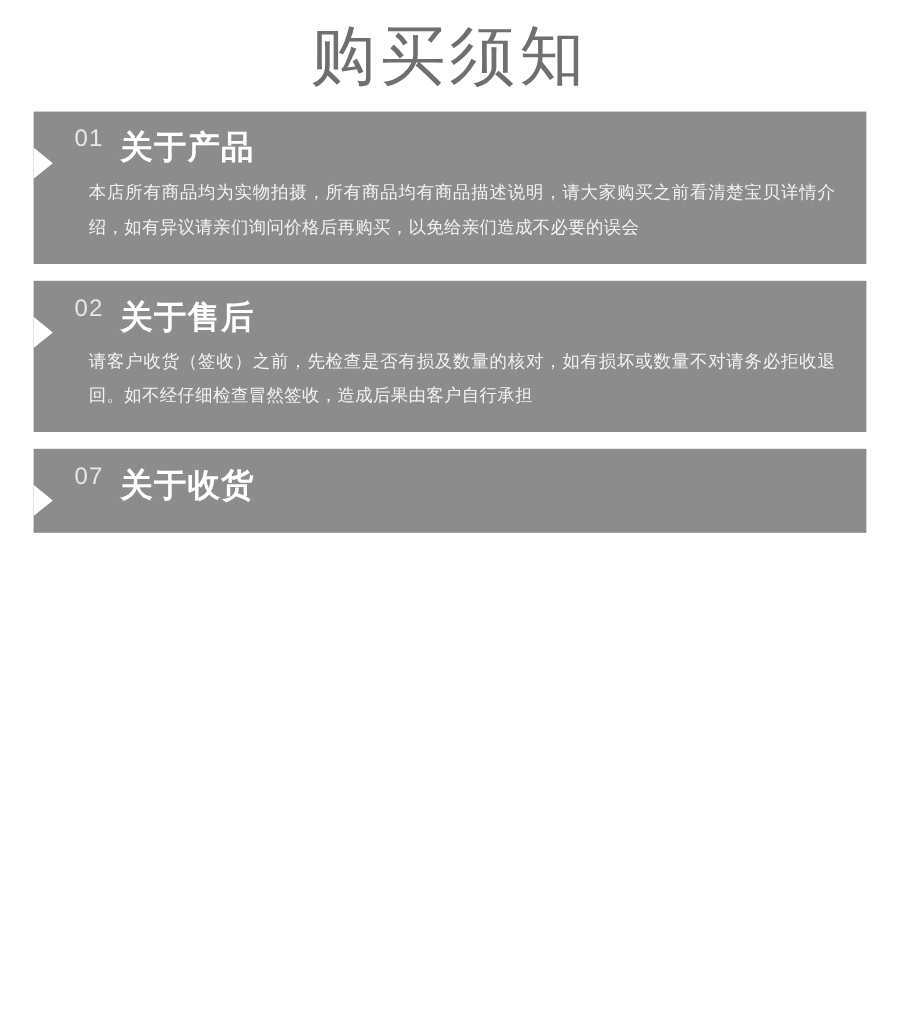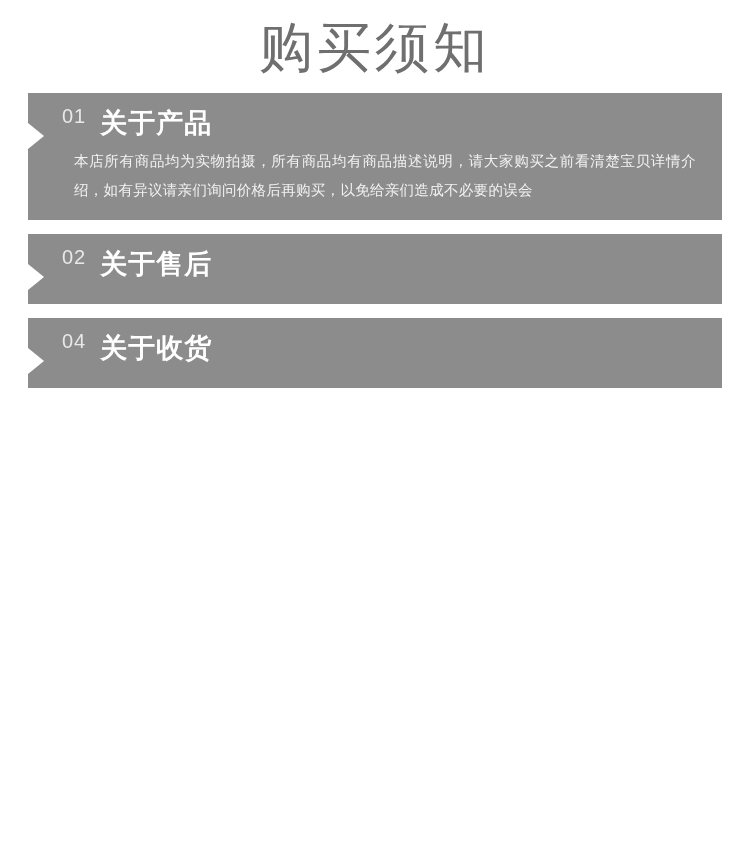--- a/index.html
+++ b/index.html
@@ -106,24 +106,27 @@
       </div>
     </div>
 
 
     <div class="section">
       <span class="fold"></span>
       <div class="sec-head">
         <span class="sec-num">02</span>
         <span class="sec-title">关于售后</span>
       </div>
+      <div class="sec-body">
+        <p>请客户收货（签收）之前，先检查是否有损及数量的核对，如有损坏或数量不对请务必拒收退回。如不经仔细检查冒然签收，造成后果由客户自行承担</p>
+      </div>
     </div>
 
     <div class="section">
       <span class="fold"></span>
       <div class="sec-head">
-        <span class="sec-num">04</span>
+        <span class="sec-num">07</span>
         <span class="sec-title">关于收货</span>
       </div>
     </div>
 
   </div>
 </div>
 
 </body></html>

